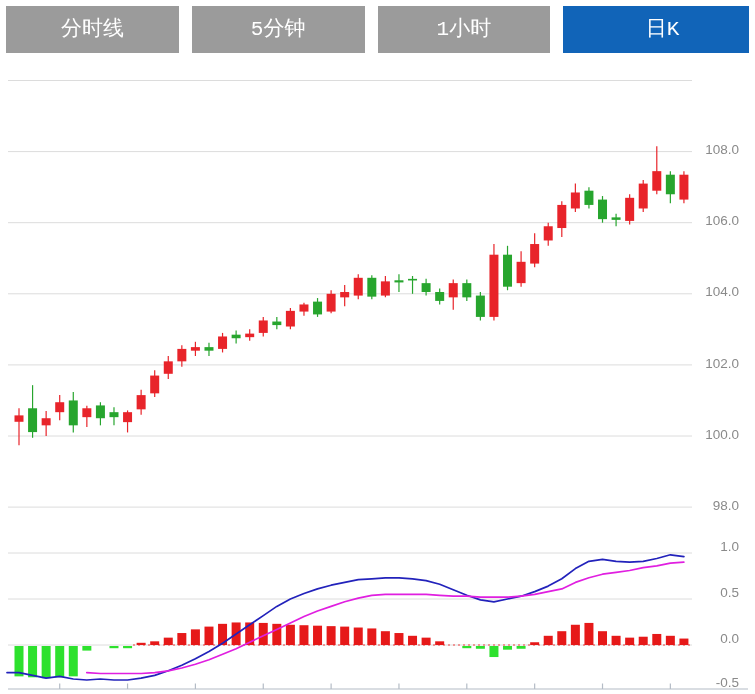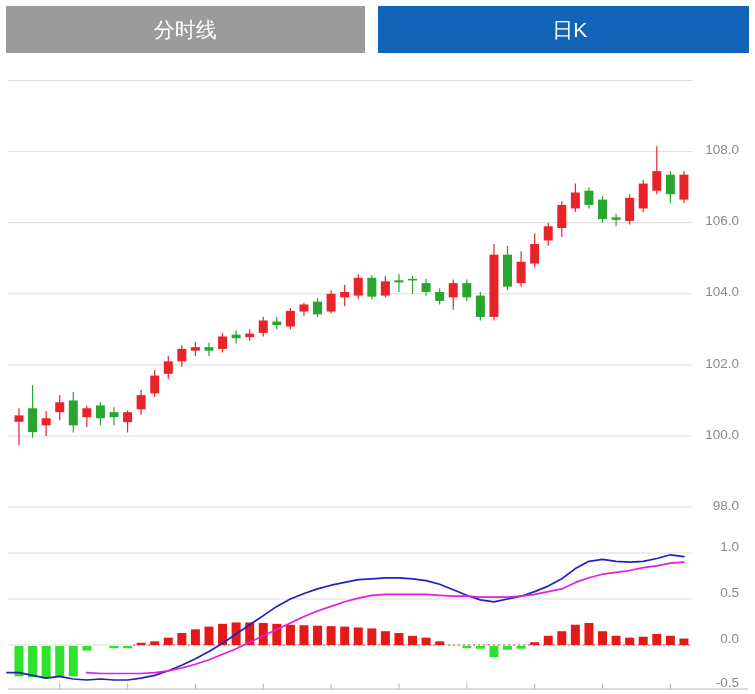--- a/index.html
+++ b/index.html
@@ -1,30 +1,32 @@
 <!DOCTYPE html>
 <html><head>
 <meta charset="utf-8">
 <style>
   html,body{margin:0;padding:0;background:#ffffff;}
   body{width:755px;height:694px;overflow:hidden;font-family:"Liberation Sans","DejaVu Sans",sans-serif;}
   .app{position:relative;width:755px;height:694px;background:#fff;}
   .tab-bar{position:absolute;top:6px;left:6px;width:743px;display:flex;gap:13px;z-index:2;}
   .tab-btn{flex:1 1 0;height:47px;background:#9b9b9b;color:#ffffff;font-size:21px;line-height:47px;
-           text-align:center;border:none;padding:0;cursor:pointer;font-family:Liberation Sans, sans-serif;
+           text-align:center;border:none;padding:0;cursor:pointer;font-family:Liberation Mono, monospace;
            display:block;white-space:nowrap;}
   .tab-btn.active{background:#1164b8;padding-left:13px;}
   #kline-svg{position:absolute;left:0;top:0;z-index:1;}
 </style>
 </head>
 <body>
 
 <div class="app">
   <div class="tab-bar" id="tab-bar">
       <button class="tab-btn">分时线</button>
+      <button class="tab-btn">5分钟</button>
+      <button class="tab-btn">1小时</button>
       <button class="tab-btn active">日K</button>
     </div>
   <svg id="kline-svg" width="755" height="694" viewBox="0 0 755 694">
       <g>
         <line x1="8" x2="692" y1="80.5" y2="80.5" stroke="#dcdcdc" stroke-width="1"></line>
         <line x1="8" x2="692" y1="151.60000000000002" y2="151.60000000000002" stroke="#dcdcdc" stroke-width="1"></line>
         <line x1="8" x2="692" y1="222.70000000000002" y2="222.70000000000002" stroke="#dcdcdc" stroke-width="1"></line>
         <line x1="8" x2="692" y1="293.8" y2="293.8" stroke="#dcdcdc" stroke-width="1"></line>
         <line x1="8" x2="692" y1="364.9" y2="364.9" stroke="#dcdcdc" stroke-width="1"></line>
         <line x1="8" x2="692" y1="436" y2="436" stroke="#dcdcdc" stroke-width="1"></line>

